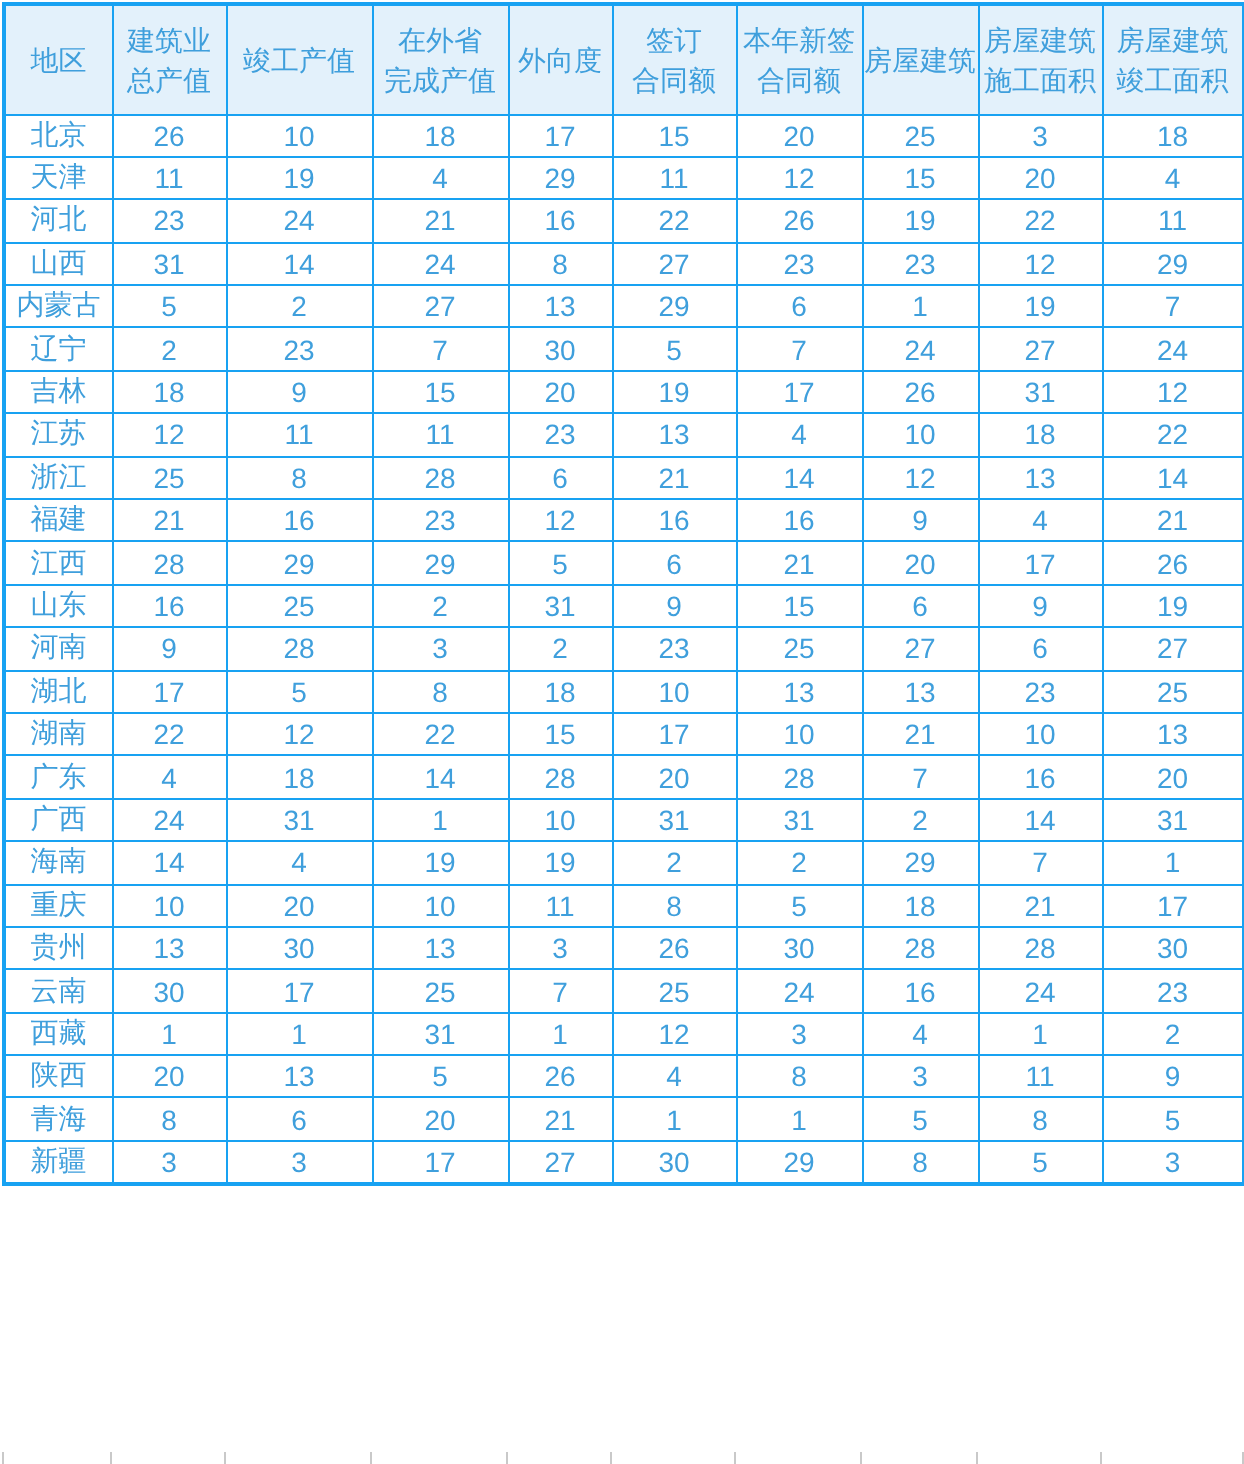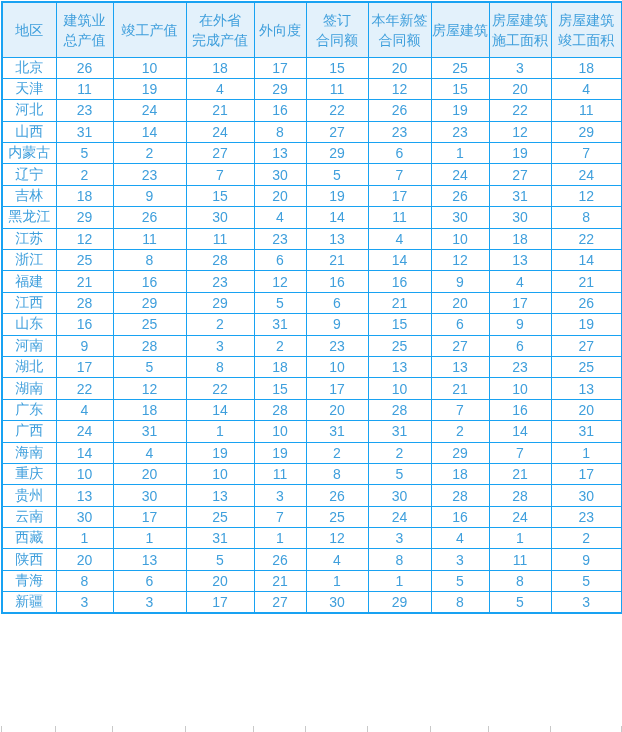--- a/index.html
+++ b/index.html
@@ -191,32 +191,20 @@
           <td>9</td>
           <td>15</td>
           <td>20</td>
           <td>19</td>
           <td>17</td>
           <td>26</td>
           <td>31</td>
           <td>12</td>
         </tr>
         <tr>
-          <th>黑龙江</th>
-          <td>29</td>
-          <td>26</td>
-          <td>30</td>
-          <td>4</td>
-          <td>14</td>
-          <td>11</td>
-          <td>30</td>
-          <td>30</td>
-          <td>8</td>
-        </tr>
-        <tr>
           <th>江苏</th>
           <td>12</td>
           <td>11</td>
           <td>11</td>
           <td>23</td>
           <td>13</td>
           <td>4</td>
           <td>10</td>
           <td>18</td>
           <td>22</td>

